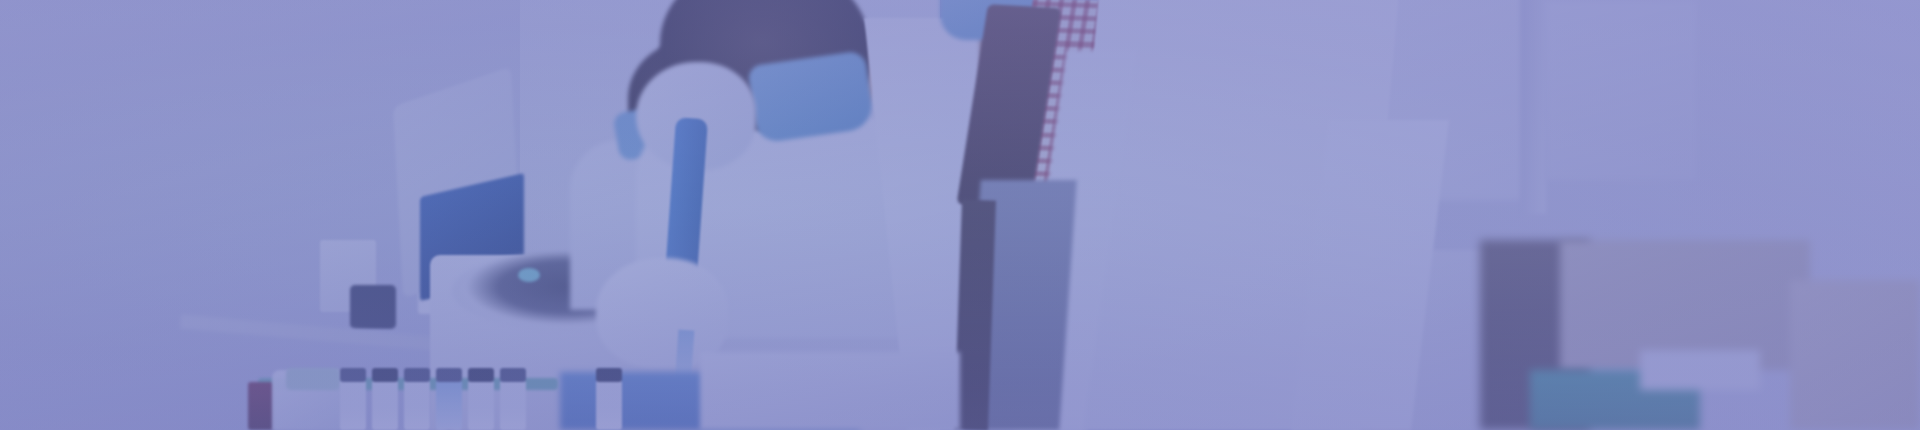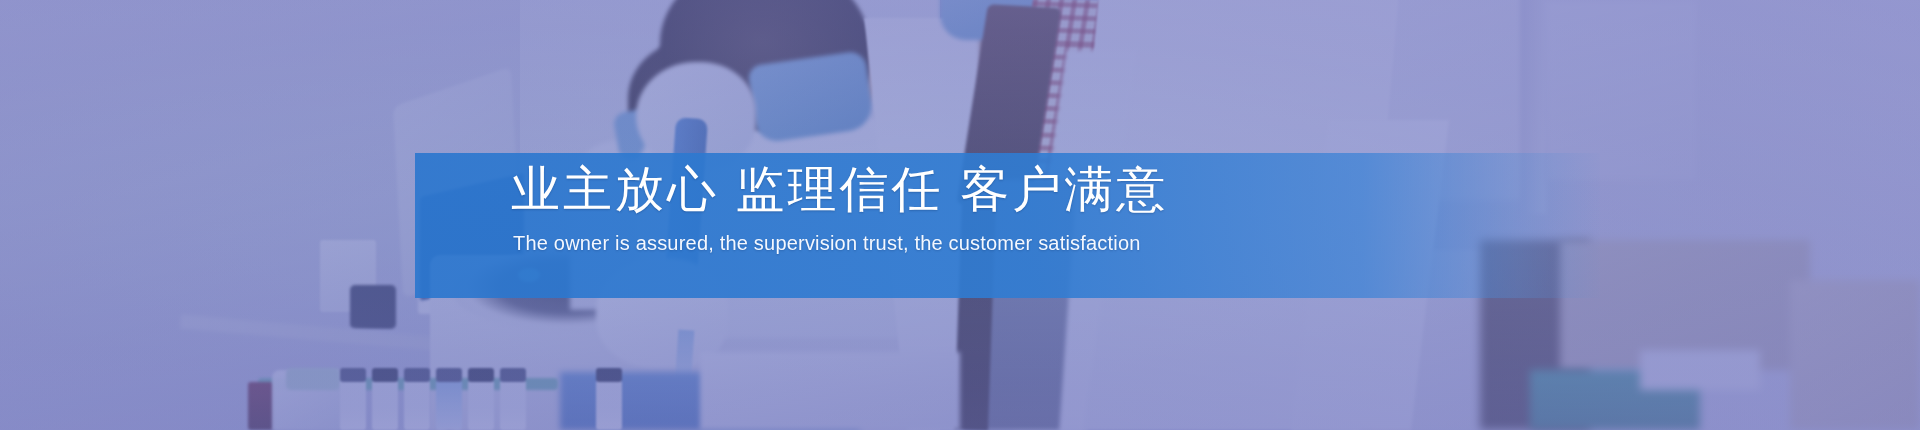--- a/index.html
+++ b/index.html
@@ -445,20 +445,14 @@
     <div class="vial" style="left:404px"></div>
     <div class="vial blue" style="left:436px"></div>
     <div class="vial dark" style="left:468px"></div>
     <div class="vial" style="left:500px"></div>
     <div class="vial dark" style="left:596px"></div>
 
     <div class="grade"></div>
     <div class="grade2"></div>
   </div>
 
-  <div class="textbar">
-    <div class="textbar-inner">
-      <div class="title-zh">业主放心 监理信任  客户满意</div>
-      <div class="title-en">The owner is assured, the supervision trust, the customer satisfaction</div>
-    </div>
-  </div>
 
 </div>
 
 </body></html>

